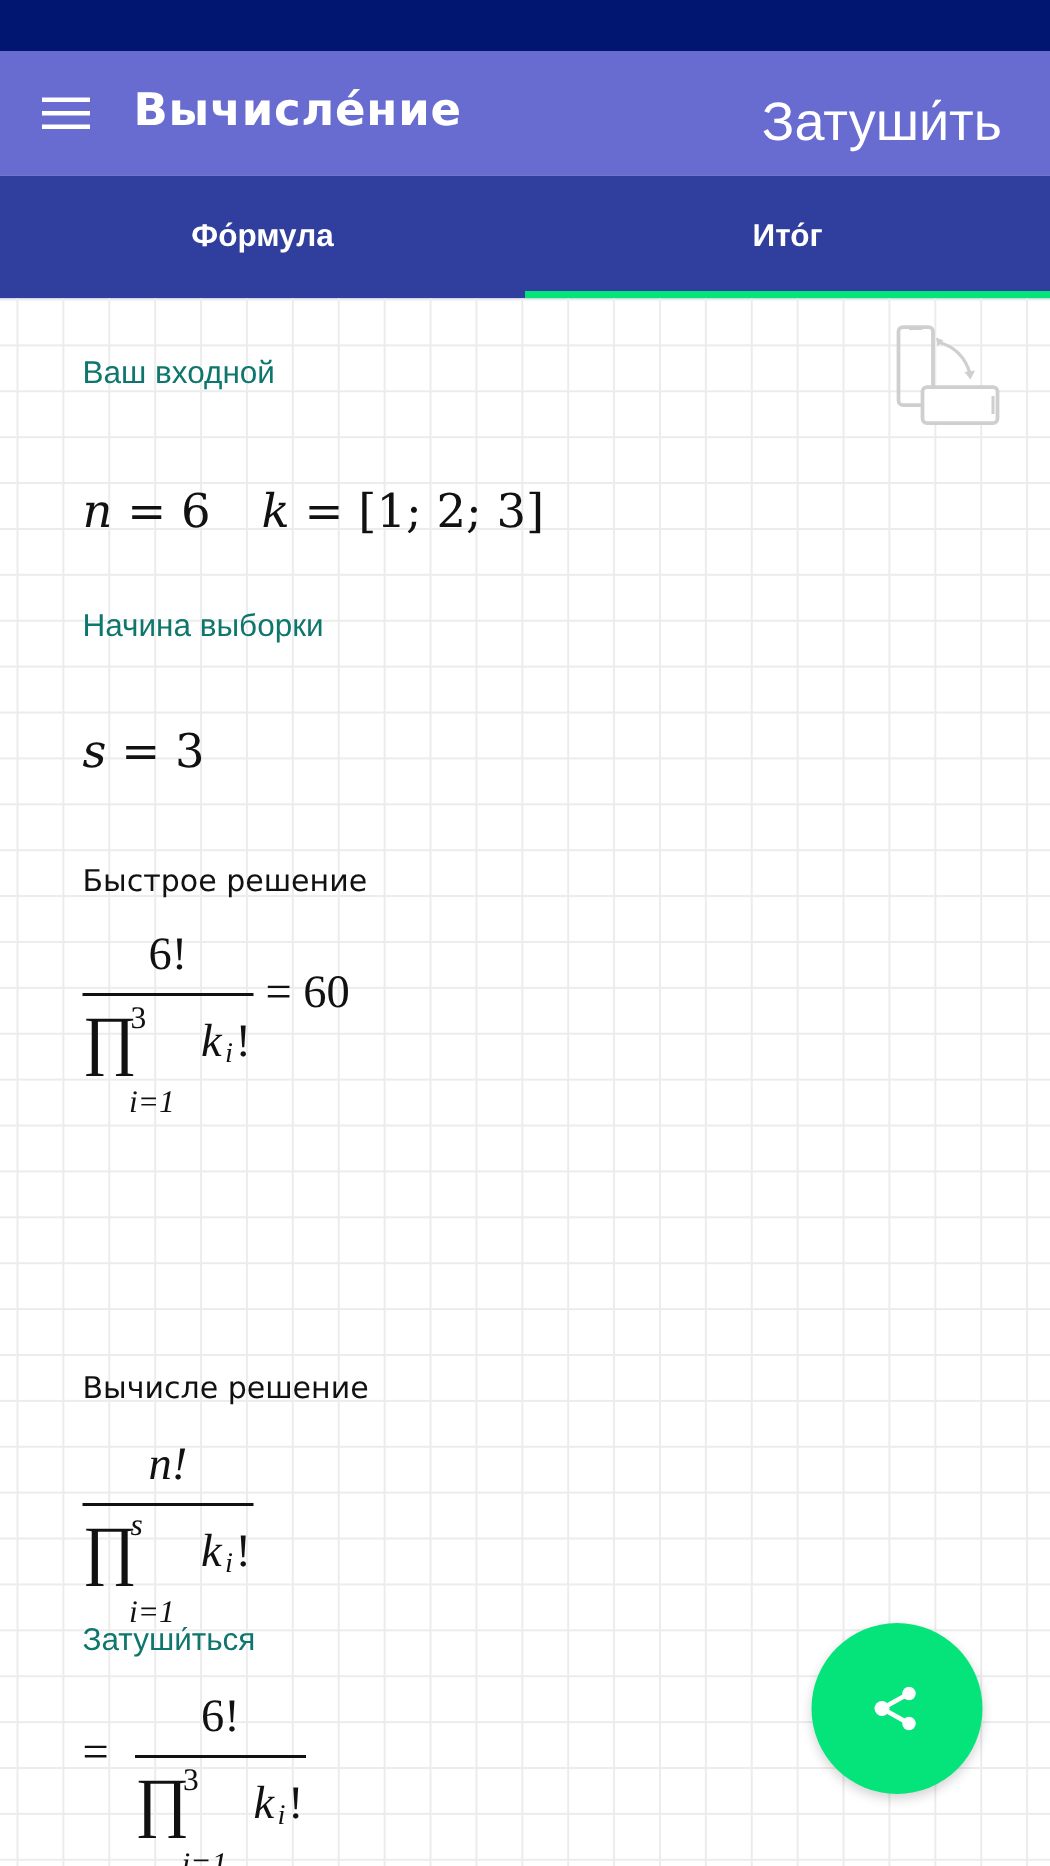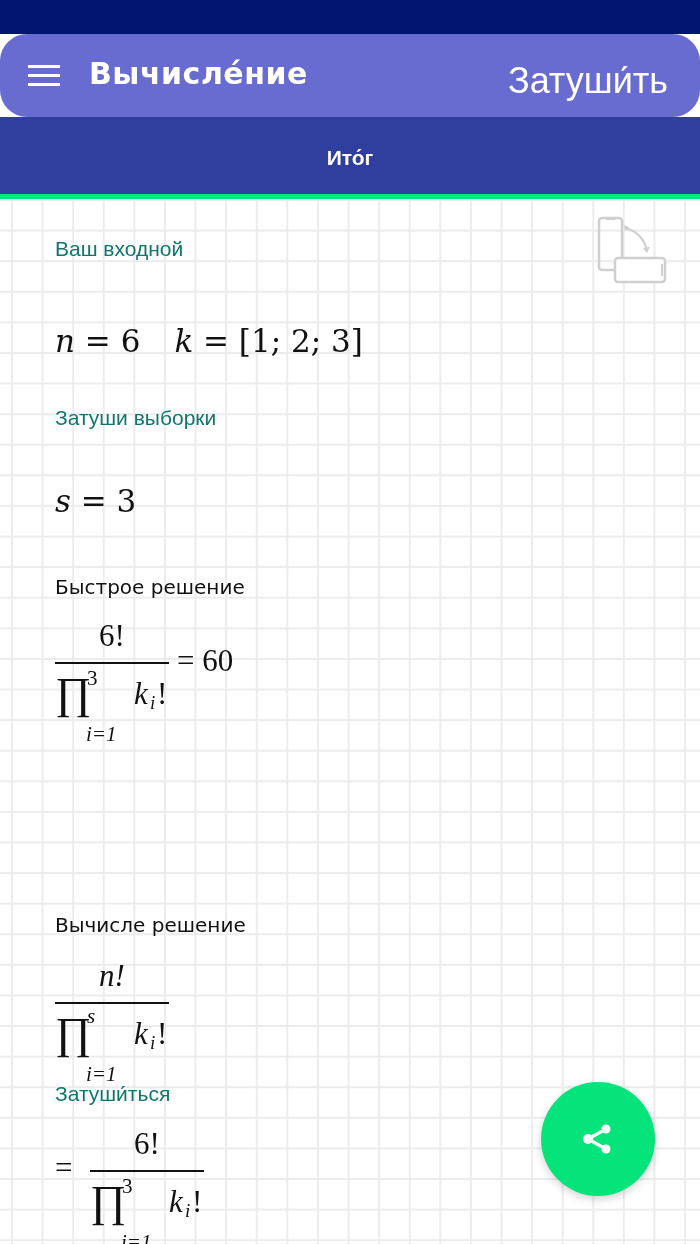--- a/index.html
+++ b/index.html
@@ -1,21 +1,21 @@
 <!DOCTYPE html>
 <html><head>
 <meta charset="utf-8">
 <style>
   * { box-sizing: border-box; margin: 0; padding: 0; }
   html, body { width: 700px; height: 1244px; overflow: hidden; background: #ffffff; }
   body { position: relative; font-family: "Liberation Sans", "DejaVu Sans", sans-serif; color: #111; }
 
   .status-bar { position: absolute; left: 0; top: 0; width: 700px; height: 34px; background: #001670; }
 
-  .app-bar { position: absolute; left: 0; top: 34px; width: 700px; height: 83px; background: #686bcf; border-radius: 27px; }
+  .app-bar { position: absolute; left: 0; top: 34px; width: 700px; height: 83px; background: #686bcf; }
   .hamburger { position: absolute; left: 28px; top: 31px; width: 32px; height: 22px; cursor: pointer; }
   .hamburger span { position: absolute; left: 0; width: 32px; height: 3px; background: #ffffff; }
   .hamburger span:nth-child(1) { top: 0; }
   .hamburger span:nth-child(2) { top: 9px; }
   .hamburger span:nth-child(3) { top: 18px; }
   .app-title { position: absolute; left: 89px; top: 22px; font-family: "DejaVu Sans", sans-serif; font-size: 30px; font-weight: bold; color: #ffffff; letter-spacing: 0.5px; }
   .action-btn { position: absolute; right: 32px; top: 26px; font-size: 36px; color: #ffffff; cursor: pointer; background: none; border: none; font-family: "Liberation Sans", sans-serif; }
 
   .tab-bar { position: absolute; left: 0; top: 117px; width: 700px; height: 82px; background: #303e9d; display: flex; }
   .tab { position: relative; flex: 1; display: flex; align-items: center; justify-content: center; color: #ffffff; font-size: 21px; font-weight: bold; cursor: pointer; }
@@ -60,20 +60,23 @@
     <span></span>
       <span></span>
       <span></span>
   </div>
   <div class="app-title">Вычисле́ние</div>
   <button class="action-btn">Затуши́ть</button>
 </div>
 
 <div class="tab-bar">
   <div class="tab">
+    <span>Фо́рмула</span>
+  </div>
+  <div class="tab">
     <span>Ито́г</span>
     <div class="indicator"></div>
   </div>
 </div>
 
 <div class="content"></div>
 
 <svg class="rotate-icon" viewBox="0 0 72 68">
   <rect x="3" y="2" width="23" height="52" rx="3" fill="none" stroke="#cfcfcf" stroke-width="2.5"></rect>
   <rect x="10" y="2" width="9" height="2" fill="#cfcfcf"></rect>
@@ -82,21 +85,21 @@
   <path d="M29 12 Q46 16 51 34" fill="none" stroke="#cfcfcf" stroke-width="2.2"></path>
   <path d="M28 9 L33 11 L29 15 Z" fill="#cfcfcf"></path>
   <path d="M47 32 L51 37 L54 31 Z" fill="#cfcfcf"></path>
 </svg>
 
 <div class="label" style="top:237px;">Ваш входной</div>
 <div class="math" style="left:55px; top:323px;">
   <span class="mi">n</span><span> = 6</span><span style="display:inline-block;width:34px;"></span><span class="mi">k</span><span> = [1; 2; 3]</span>
 </div>
 
-<div class="label" style="top:406px;">Затуши выборки</div>
+<div class="label" style="top:406px;">Начина выборки</div>
 <div class="math" style="left:55px; top:483px;">
   <span class="mi">s</span><span> = 3</span>
 </div>
 
 <div class="heading" style="top:575px;">Быстрое решение</div>
 <div class="frac" style="left:55px; top:618px; width:200px; height:110px;">
   <div class="num" style="left:0; width:114px; top:0;">6!</div>
   <div class="bar" style="left:0; width:114px; top:44px;"></div>
   <div class="den" style="left:0; top:50px; width:114px; height:56px;">
     <span class="prod" style="position:absolute;left:0;top:0;">∏</span>

